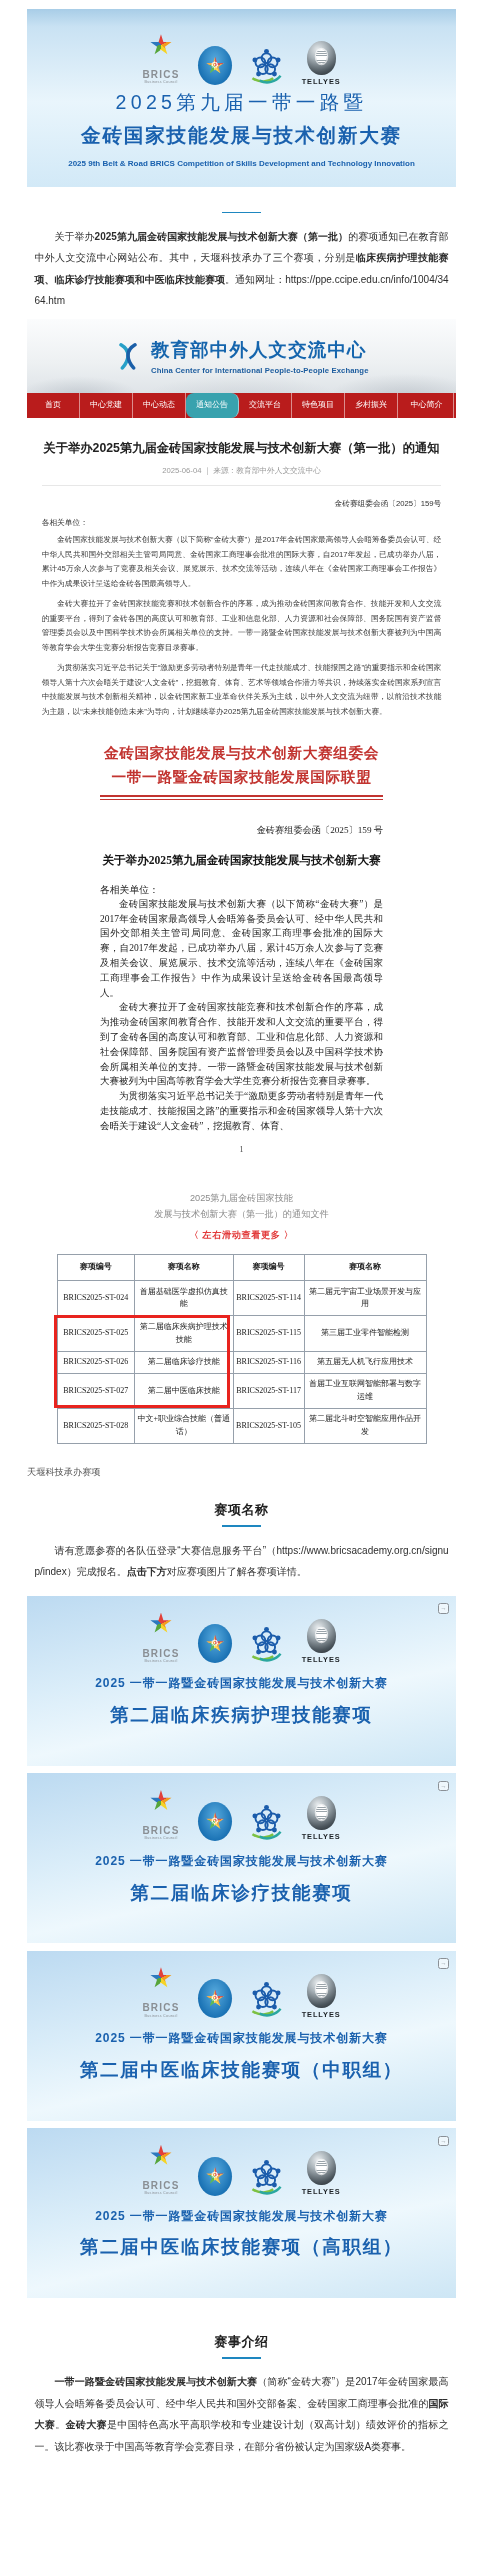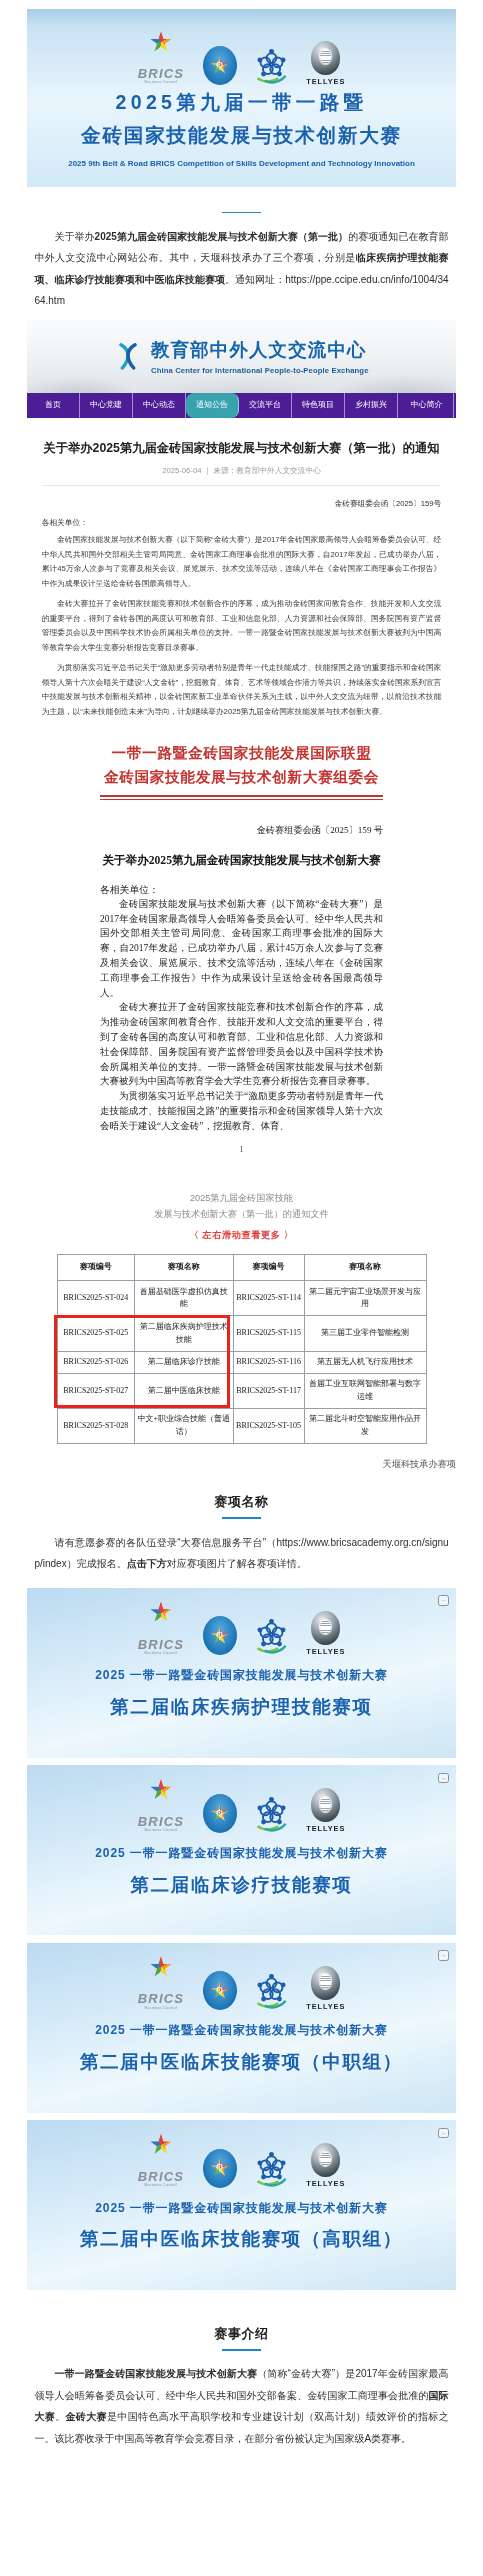--- a/index.html
+++ b/index.html
@@ -11,32 +11,32 @@
   .content { width:429px; margin:0 auto; }
 
   
   .hero {
     margin-top:9.2px; height:178px; position:relative;
     background:linear-gradient(180deg,#a8cde7 0%,#c9e2f3 10%,#e9f5fc 52%,#d2e9f7 100%);
     display:flex; flex-direction:column; align-items:center;
   }
   .logos-row { display:flex; align-items:flex-end; gap:18.4px; margin-top:19.6px; height:53px; }
   .hero .logos-row { margin-top:23px; }
-  .hero-line1 { margin-top:4px; font-size:19.6px; font-weight:bold; color:#1a61ae; letter-spacing:4.3px; }
+  .hero-line1 { margin-top:4px; font-size:19.6px; font-weight:normal; color:#1a61ae; letter-spacing:4.3px; }
   .hero-line2 { margin-top:6.1px; font-size:19.6px; font-weight:bold; color:#1a61ae; letter-spacing:1.8px; }
   .hero-en { margin-top:9.8px; font-size:8px; font-weight:bold; color:#1a61ae; }
 
   
   .logo { display:flex; flex-direction:column; align-items:center; line-height:1; }
   .brics-star {
     width:22px; height:22px;
     clip-path:polygon(50% 0%,61% 35%,98% 35%,68% 57%,79% 91%,50% 70%,21% 91%,32% 57%,2% 35%,39% 35%);
     background:conic-gradient(#e2403a 0 18%,#f29c1f 18% 36%,#f5d327 36% 52%,#57a53b 52% 72%,#2d78bd 72% 90%,#e2403a 90%);
   }
-  .brics-word { margin-top:14px; font-size:13px; font-weight:bold; color:#8a8f94; letter-spacing:1.2px;font-style:italic; }
+  .brics-word { margin-top:14px; font-size:10px; font-weight:bold; color:#8a8f94; letter-spacing:1.2px; }
   .brics-sub { margin-top:1.2px; font-size:3.7px; color:#8a8f94; letter-spacing:0.3px; }
   .logo-globe { position:relative; width:34px; height:39px; border-radius:50%;
     background:radial-gradient(ellipse at 50% 38%,#58abde 0%,#1c74b6 68%,#135c96 100%); justify-content:center; }
   .globe-star { position:absolute; left:8px; top:10.4px; width:18.4px; height:18.4px;
     clip-path:polygon(50% 0%,61% 35%,98% 35%,68% 57%,79% 91%,50% 70%,21% 91%,32% 57%,2% 35%,39% 35%);
     background:conic-gradient(#d9534f 0 20%,#f0ad4e 20% 40%,#ffd84d 40% 55%,#5cb85c 55% 78%,#f0ad4e 78% 100%); }
   .globe-gear { position:absolute; left:0; right:0; top:14.7px; text-align:center; color:#fff; font-size:9.2px; }
   .tellyes-sphere { position:relative; width:29px; height:34px; border-radius:50% 50% 48% 48%;
     background:radial-gradient(circle at 38% 26%,#e9edef 0%,#a6b0b6 32%,#4b555c 72%,#20262b 100%); }
   .tellyes-core { position:absolute; left:9.2px; top:8.6px; width:11px; height:14.7px; border-radius:50%;
@@ -58,21 +58,21 @@
   .ccipe-header { height:74px; position:relative; overflow:hidden;
     background:linear-gradient(180deg,#fbfcfd 0%,#edf0f2 60%,#dfe4e8 100%);
     display:flex; align-items:center; justify-content:center; gap:8.6px; }
   .ccipe-header::after { content:""; position:absolute; inset:0; pointer-events:none;
     background:radial-gradient(86px 28px at 12% 104%,rgba(150,160,170,.38),transparent 70%),
                radial-gradient(110px 34px at 88% 106%,rgba(140,150,160,.34),transparent 70%),
                radial-gradient(147px 39px at 50% 112%,rgba(160,170,180,.28),transparent 70%); }
   .ccipe-titles { text-align:left; }
   .ccipe-cn { font-size:18.4px; font-weight:bold; color:#1565ad; letter-spacing:1.2px; }
   .ccipe-en { margin-top:3.7px; font-size:7.7px; font-weight:bold; color:#1c5c9e; letter-spacing:0.1px; }
-  .ccipe-nav { background:#4c1d95; display:flex; flex-wrap:wrap; width:100%; }
+  .ccipe-nav { background:#b91c1c; display:flex; flex-wrap:wrap; width:100%; }
   .nav-item { width:53px; height:24.5px; line-height:24.5px; text-align:center; color:#fff; font-size:8px;
     border-right:0.6px solid rgba(255,255,255,.5); cursor:pointer; }
   .nav-item.active { background:#38a2ae;border-radius:8px; }
   .nav-fill { flex:1; height:24.5px; }
 
   
   .notice { padding:21px 14.7px 0; }
   .notice-title { font-size:12.3px; font-weight:bold; color:#222; text-align:center; line-height:1.55; }
   .notice-meta { text-align:center; color:#9a9a9a; font-size:7.7px; margin-top:8px; }
   .notice-div { border-bottom:0.6px solid #e7e7e7; margin-top:9.2px; }
@@ -86,21 +86,21 @@
   .letter-rule { margin-top:4.9px; height:5.5px; border-top:2.5px solid #c23430; border-bottom:1.2px solid #c23430; }
   .letter-ref { text-align:right; margin-top:24px; font-size:9.2px; }
   .letter-title { text-align:center; margin-top:13.5px; font-size:11.6px; font-weight:bold; line-height:1.8; color:#161616; }
   .letter-sal { margin-top:12.3px; font-size:9.8px; }
   .lp { font-size:9.5px; line-height:1.56; text-align:justify; text-indent:2em; }
   .letter-page { text-align:center; font-size:8px; color:#444; margin-top:11px; }
 
   
   .img-caption { text-align:center; color:#8c8c8c; font-size:9.2px; line-height:1.8; margin-top:36px; }
   .slide-hint { text-align:center; color:#e23b3b; font-size:9.2px; font-weight:bold; margin-top:6.1px; letter-spacing:0.6px; }
-  .tbl-caption { text-align:right; color:#555; font-size:9.2px; margin-top:14px; }
+  .tbl-caption { text-align:left; color:#555; font-size:9.2px; margin-top:22px; }
 
   
   .tbl-wrap { position:relative; width:370px; margin:12.3px auto 0;
     font-family:"Liberation Serif","DejaVu Serif",serif; }
   table.events { width:100%; border-collapse:collapse; font-size:8px; color:#222; table-layout:fixed; }
   table.events th, table.events td { border:0.6px solid #96a0ab; text-align:center; padding:4.3px 1.8px; line-height:1.6; }
   table.events th { font-weight:bold; padding:6.1px 1.8px; }
   .red-box { position:absolute; left:-2.5px; top:61px; width:176px; height:93px;
     border:3.1px solid #e8231e; pointer-events:none; }
 
@@ -199,22 +199,22 @@
       <div class="notice-div"></div>
       <div class="notice-ref">金砖赛组委会函〔2025〕159号</div>
       <div class="notice-sal">各相关单位：</div>
       <p class="np">金砖国家技能发展与技术创新大赛（以下简称“金砖大赛”）是2017年金砖国家最高领导人会晤筹备委员会认可、经中华人民共和国外交部相关主管司局同意、金砖国家工商理事会批准的国际大赛，自2017年发起，已成功举办八届，累计45万余人次参与了竞赛及相关会议、展览展示、技术交流等活动，连续八年在《金砖国家工商理事会工作报告》中作为成果设计呈送给金砖各国最高领导人。</p>
       <p class="np">金砖大赛拉开了金砖国家技能竞赛和技术创新合作的序幕，成为推动金砖国家间教育合作、技能开发和人文交流的重要平台，得到了金砖各国的高度认可和教育部、工业和信息化部、人力资源和社会保障部、国务院国有资产监督管理委员会以及中国科学技术协会所属相关单位的支持。一带一路暨金砖国家技能发展与技术创新大赛被列为中国高等教育学会大学生竞赛分析报告竞赛目录赛事。</p>
       <p class="np">为贯彻落实习近平总书记关于“激励更多劳动者特别是青年一代走技能成才、技能报国之路”的重要指示和金砖国家领导人第十六次会晤关于建设“人文金砖”，挖掘教育、体育、艺术等领域合作潜力等共识，持续落实金砖国家系列宣言中技能发展与技术创新相关精神，以金砖国家新工业革命伙伴关系为主线，以中外人文交流为纽带，以前沿技术技能为主题，以“未来技能创造未来”为导向，计划继续举办2025第九届金砖国家技能发展与技术创新大赛。</p>
     </div>
   </div>
 
   <div class="letter">
+    <div class="letter-org">金砖国家技能发展与技术创新大赛组委会</div>
     <div class="letter-org">一带一路暨金砖国家技能发展国际联盟</div>
-    <div class="letter-org">金砖国家技能发展与技术创新大赛组委会</div>
     <div class="letter-rule"></div>
     <div class="letter-ref">金砖赛组委会函〔2025〕159 号</div>
     <div class="letter-title">
       <div>关于举办2025第九届金砖国家技能发展与技术创新大赛</div>
     </div>
     <div class="letter-sal">各相关单位：</div>
     <p class="lp">金砖国家技能发展与技术创新大赛（以下简称“金砖大赛”）是2017年金砖国家最高领导人会晤筹备委员会认可、经中华人民共和国外交部相关主管司局同意、金砖国家工商理事会批准的国际大赛，自2017年发起，已成功举办八届，累计45万余人次参与了竞赛及相关会议、展览展示、技术交流等活动，连续八年在《金砖国家工商理事会工作报告》中作为成果设计呈送给金砖各国最高领导人。</p>
     <p class="lp">金砖大赛拉开了金砖国家技能竞赛和技术创新合作的序幕，成为推动金砖国家间教育合作、技能开发和人文交流的重要平台，得到了金砖各国的高度认可和教育部、工业和信息化部、人力资源和社会保障部、国务院国有资产监督管理委员会以及中国科学技术协会所属相关单位的支持。一带一路暨金砖国家技能发展与技术创新大赛被列为中国高等教育学会大学生竞赛分析报告竞赛目录赛事。</p>
     <p class="lp">为贯彻落实习近平总书记关于“激励更多劳动者特别是青年一代走技能成才、技能报国之路”的重要指示和金砖国家领导人第十六次会晤关于建设“人文金砖”，挖掘教育、体育、</p>
     <div class="letter-page">1</div>

